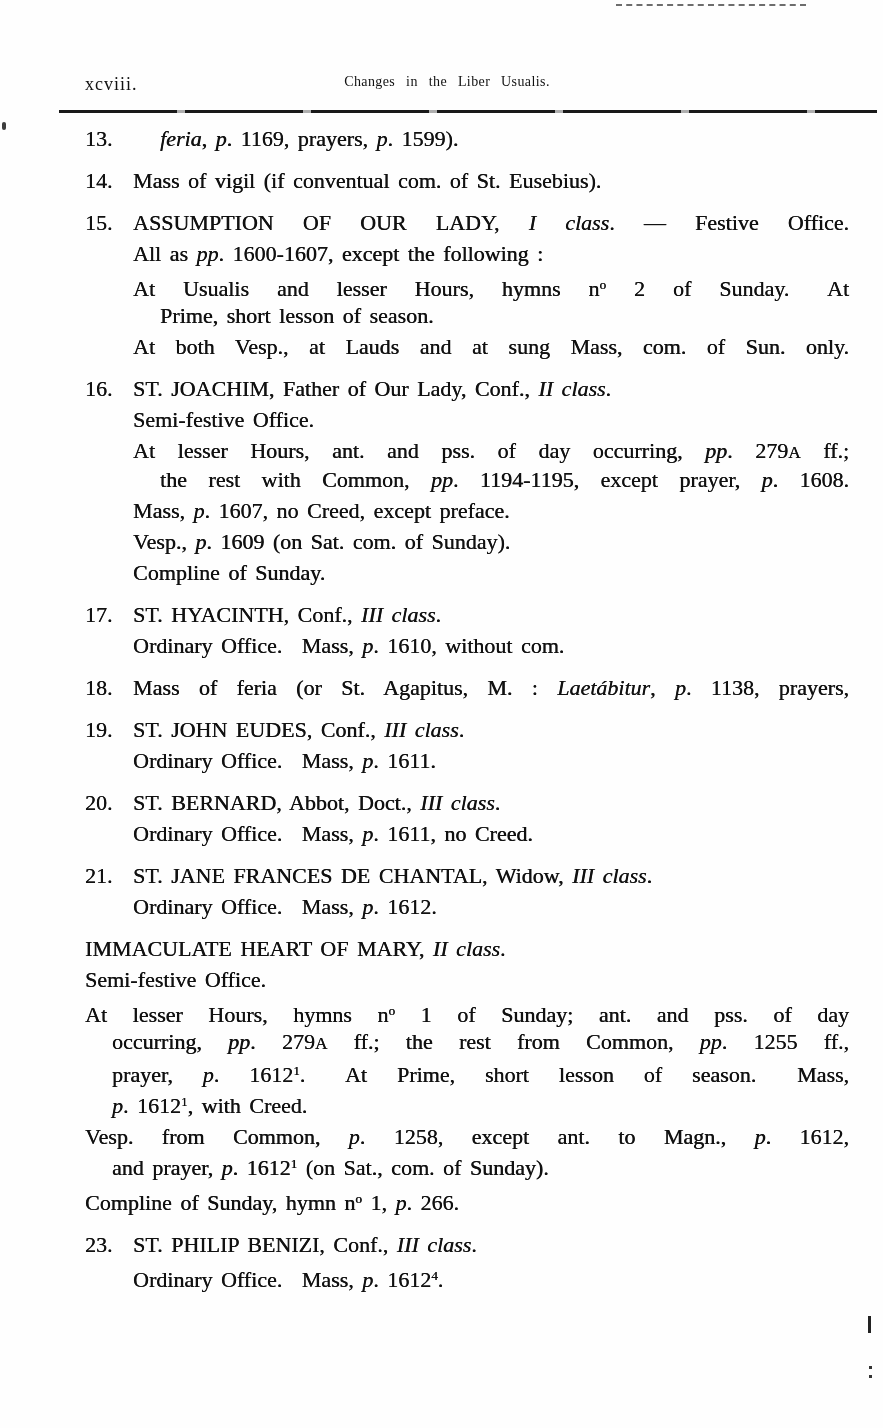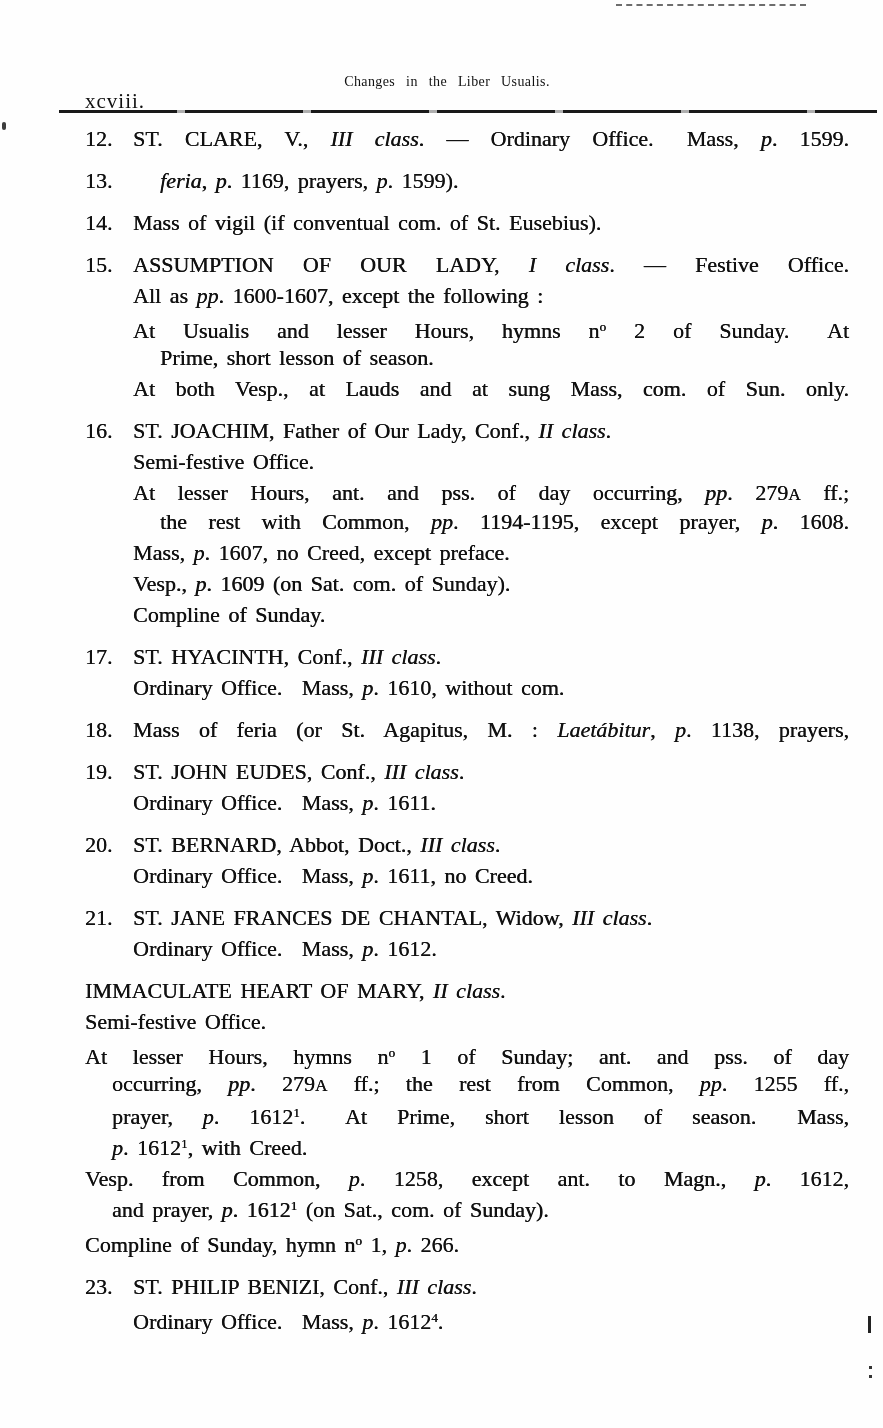--- a/index.html
+++ b/index.html
@@ -10,22 +10,22 @@
     font-family: "Liberation Serif", "DejaVu Serif", serif;
     position: relative;
     overflow: hidden;
   }
   .page-inner {
     position: absolute;
     left: 85px; right: 34px; top: 0;
   }
   .page-header { position: relative; margin-top: 74px; height: 26px; }
   .folio {
-    position: absolute; left: 0; top: 15px;
-    font-size: 21px; letter-spacing: 1px;
+    position: absolute; left: 0; top: 0;
+    font-size: 18px; letter-spacing: 1px;
   }
   .running-title {
     position: absolute; left: 120px; right: 160px; top: 0;
     text-align: center;
     font-size: 14px;
     word-spacing: 7px;
     letter-spacing: 0.4px;
   }
   .header-rule {
     margin: 10px -28px 0 -26px;
@@ -87,28 +87,20 @@
 <div class="page-inner">
 
   <div class="page-header">
     <span class="folio">xcviii.</span>
     <span class="running-title">Changes in the Liber Usualis.</span>
   </div>
   <div class="header-rule"></div>
 
   <div class="entries">
 
-    <section class="entry">
-      <span class="num">12.</span>
-      <div class="body-col">
-        <div class="para">
-          <p class="line stretch"><span class="seg n">ST. CLARE, V., </span><span class="seg i">III class</span><span class="seg n">. — Ordinary Office.  Mass, </span><span class="seg i">p</span><span class="seg n">. 1599.</span></p>
-        </div>
-      </div>
-    </section>
 
     <section class="entry">
       <span class="num">13.</span>
       <div class="body-col">
         <div class="para">
           <p class="line wrap"><span class="seg i">feria</span><span class="seg n">, </span><span class="seg i">p</span><span class="seg n">. 1169, prayers, </span><span class="seg i">p</span><span class="seg n">. 1599).</span></p>
         </div>
       </div>
     </section>
 

